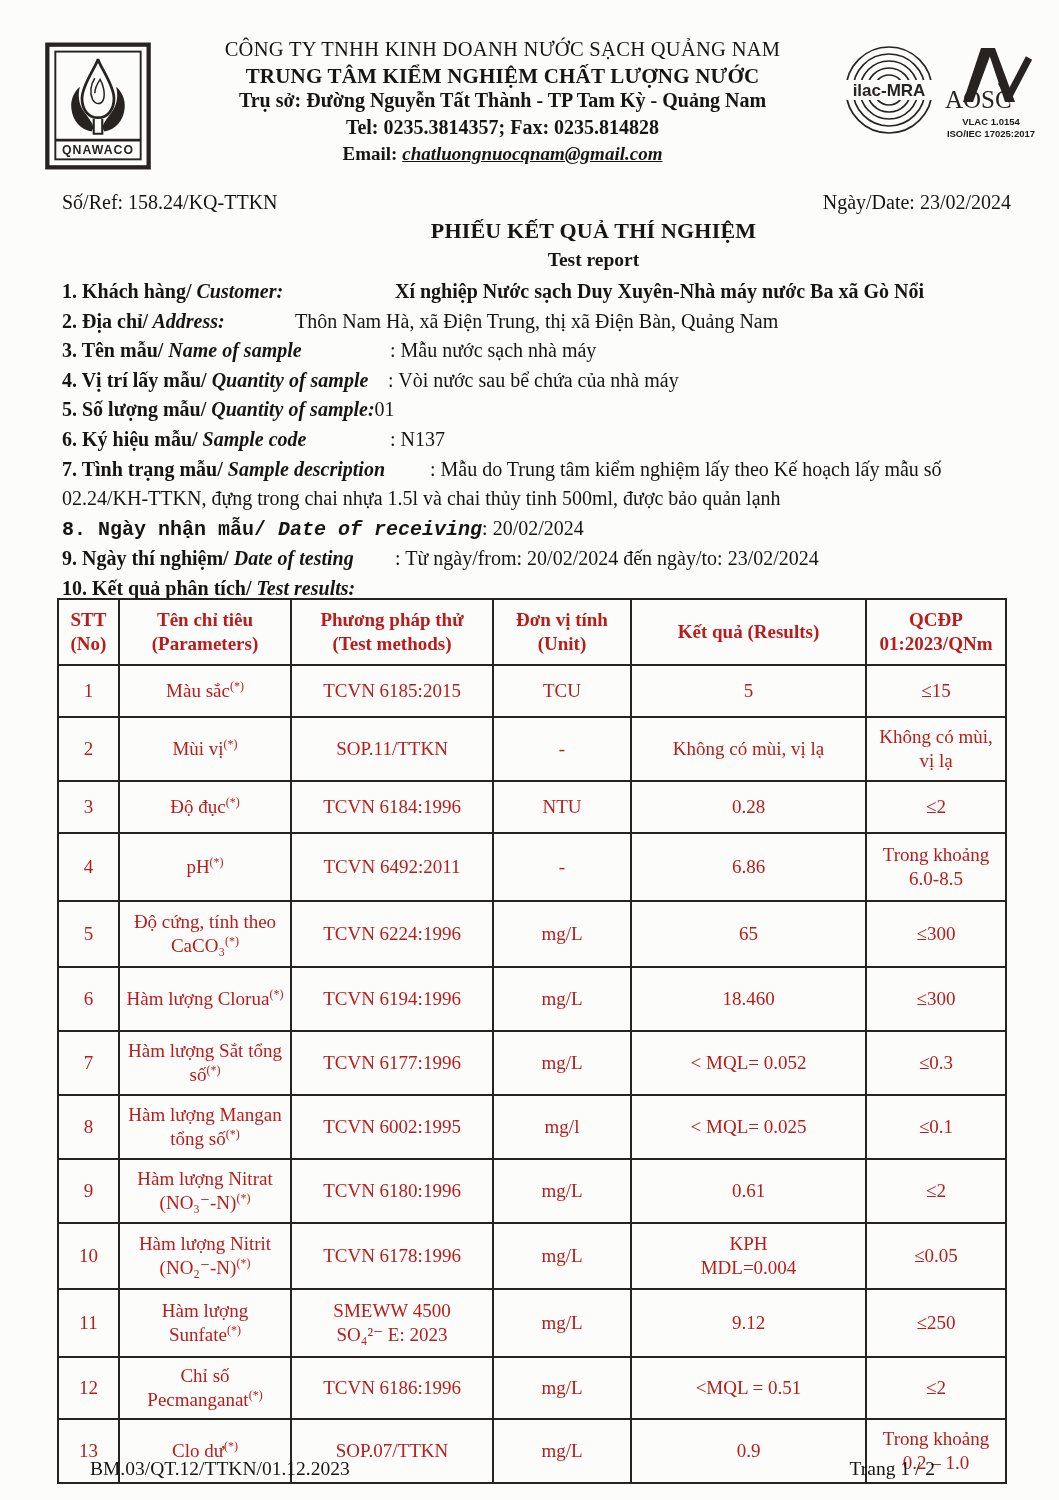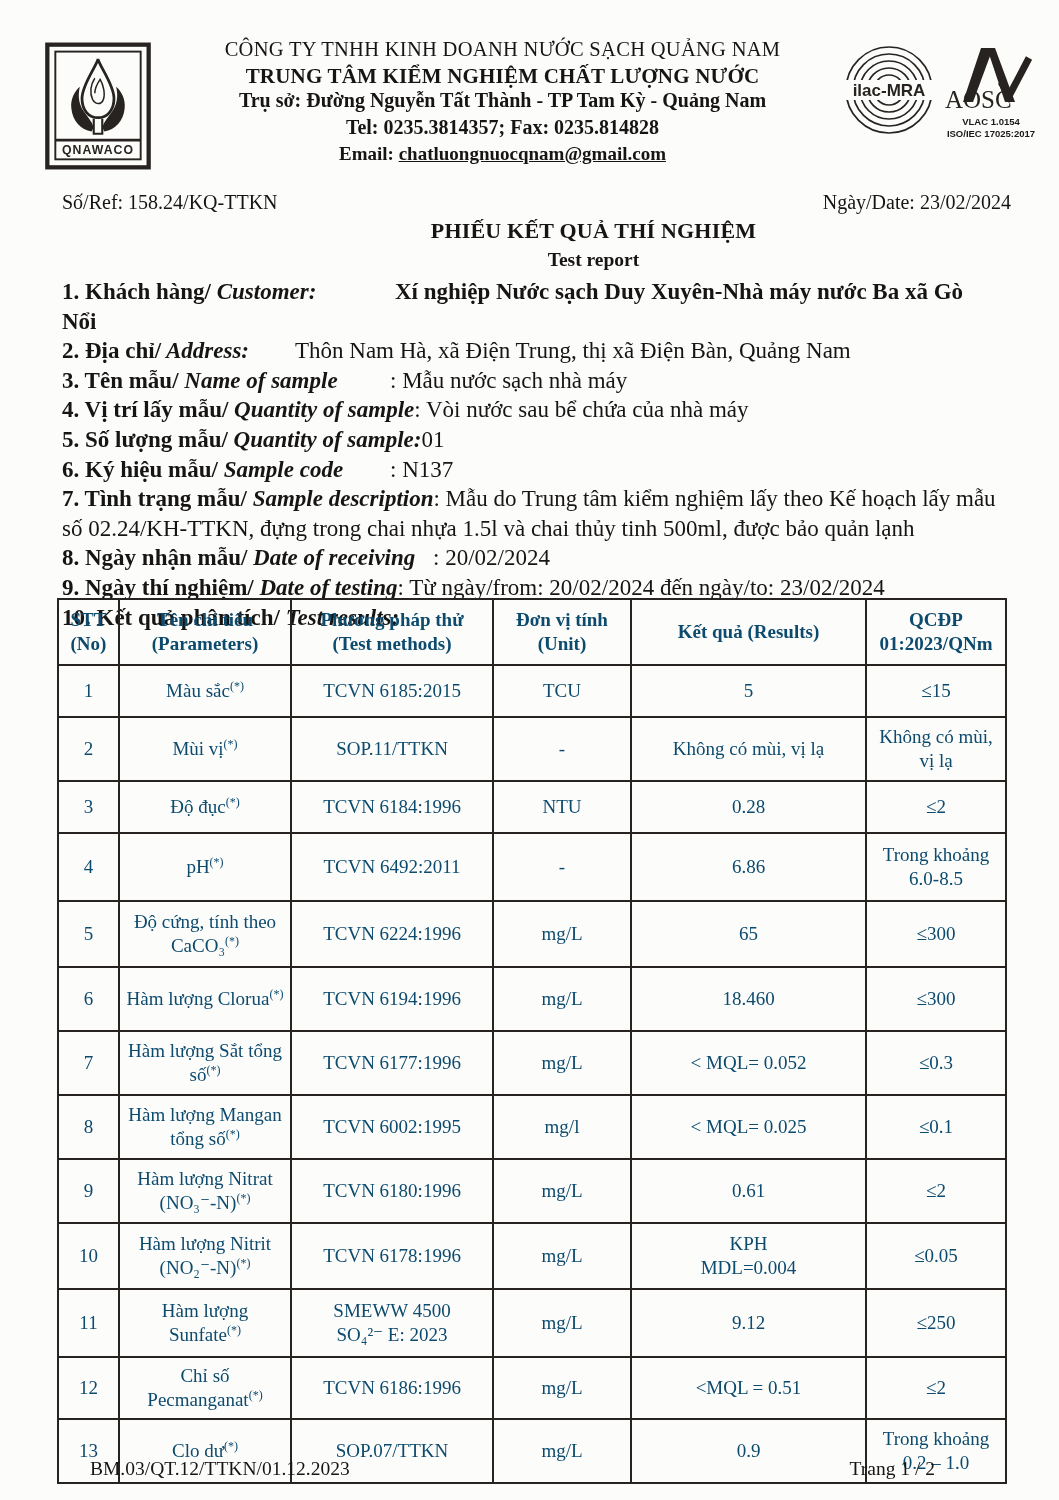--- a/index.html
+++ b/index.html
@@ -10,46 +10,46 @@
   }
   
   .hdr{position:absolute;top:36px;left:44px;right:16px;display:flex;align-items:flex-start;}
   .logo-left{width:118px;flex:0 0 118px;padding-top:6px;}
   .company{flex:1;text-align:center;padding-top:2px;}
   .co-l1{font-size:20.5px;letter-spacing:.3px;white-space:nowrap;}
   .co-l2{font-size:21px;font-weight:bold;letter-spacing:.2px;margin-top:3px;white-space:nowrap;}
   .co-l3{font-size:20px;font-weight:bold;white-space:nowrap;}
   .co-l4{font-size:20px;font-weight:bold;margin-top:4px;}
   .co-l5{font-size:19px;font-weight:bold;margin-top:4px;}
-  .co-l5 .email{text-decoration:underline;}
+  .co-l5 .email{text-decoration:underline;font-style:italic;}
   .logo-right{width:200px;flex:0 0 200px;display:flex;gap:8px;align-items:flex-start;padding-top:8px;}
   .aosc-box{text-align:center;}
   .aosc-sub{font-family:"Liberation Sans","DejaVu Sans",sans-serif;font-size:9.5px;font-weight:bold;line-height:12px;color:#1c1a18;}
   
   .meta{position:absolute;top:191px;left:62px;right:48px;display:flex;justify-content:space-between;font-size:20px;}
   .titlewrap{position:absolute;top:218px;left:128px;right:0;text-align:center;}
   .t-vi{font-size:22px;font-weight:bold;letter-spacing:.2px;}
   .t-en{font-size:19.5px;font-weight:bold;margin-top:5px;}
   
-  .info{position:absolute;top:277px;left:62px;right:58px;font-size:23px;line-height:29.6px;}
+  .info{position:absolute;top:277px;left:62px;right:58px;font-size:20px;line-height:29.6px;}
   .lbl{display:inline-block;}
   .num,.vi{font-weight:bold;}
   .en{font-weight:bold;font-style:italic;}
   .info-line:nth-child(1) .lbl{min-width:333px;}
   .info-line:nth-child(1) .val{font-weight:bold;}
   .info-line:nth-child(2) .lbl{min-width:233px;}
   .info-line:nth-child(3) .lbl{min-width:328px;}
   .info-line:nth-child(4) .lbl{min-width:326px;}
   .info-line:nth-child(6) .lbl{min-width:328px;}
   .info-line:nth-child(7) .lbl{min-width:368px;}
-  .info-line:nth-child(8) .lbl{min-width:371px;}
+  .info-line:nth-child(8) .lbl{min-width:371px;font-family:Liberation Mono, monospace;}
   .info-line:nth-child(9) .lbl{min-width:333px;}
   
   .tblwrap{position:absolute;top:598px;left:57px;}
-  table{border-collapse:collapse;table-layout:fixed;width:948px;font-size:19px;color:#0c4a6e;}
+  table{border-collapse:collapse;table-layout:fixed;width:948px;font-size:19px;color:#b91c1c;}
   th,td{border:2.4px solid #262320;text-align:center;vertical-align:middle;padding:2px 4px;line-height:1.28;overflow:hidden;}
   th{font-weight:bold;height:60px;}
   tbody tr:nth-child(1) td{height:46px;}
   tbody tr:nth-child(2) td{height:58px;}
   tbody tr:nth-child(3) td{height:46px;}
   tbody tr:nth-child(4) td{height:62px;}
   tbody tr:nth-child(5) td{height:60px;}
   tbody tr:nth-child(6) td{height:58px;}
   tbody tr:nth-child(7) td{height:58px;}
   tbody tr:nth-child(8) td{height:58px;}

